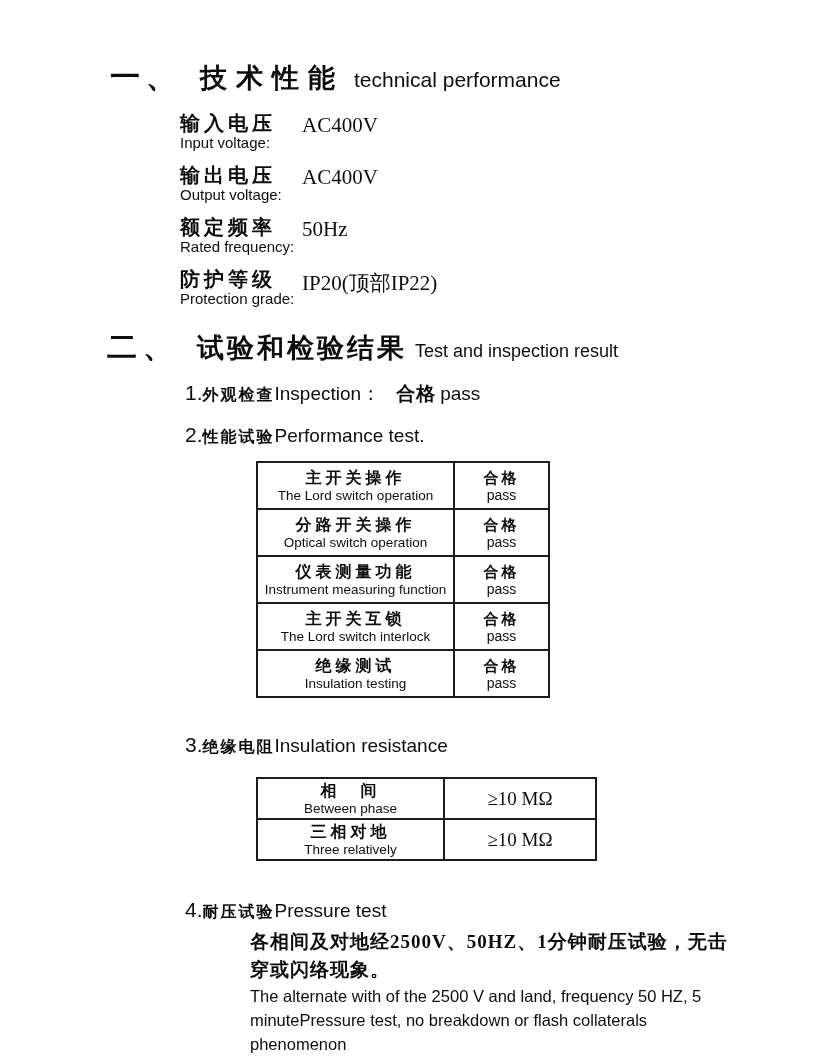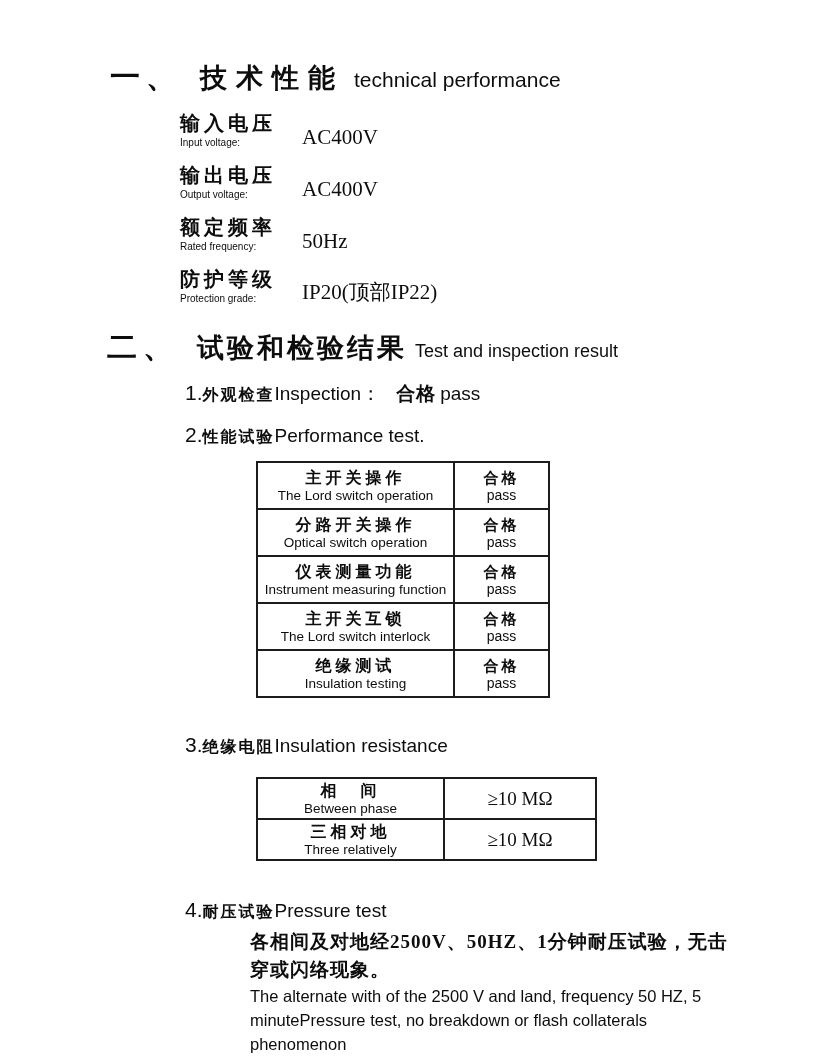--- a/index.html
+++ b/index.html
@@ -22,24 +22,24 @@
   .sec-heading { position: absolute; display: flex; align-items: baseline; white-space: nowrap; }
   .sec-num { font-weight: 700; font-size: 30px; font-family: "Liberation Serif", serif; letter-spacing: 6px; }
   .sec-title-zh { font-weight: 700; font-size: 27px; font-family: "Liberation Serif", serif; margin-left: 18px; }
   .s1 .sec-title-zh { letter-spacing: 9px; }
   .s2 .sec-title-zh { letter-spacing: 3px; }
   .sec-title-en { font-weight: 400; font-size: 21px; margin-left: 10px; letter-spacing: 0; }
   .s2 .sec-title-en { font-size: 18px; margin-left: 8px; }
 
   
   .props { position: absolute; left: 180px; top: 112px; }
-  .prop { display: flex; align-items: flex-end; margin-bottom: 14px; }
+  .prop { display: flex; align-items: flex-start; margin-bottom: 14px; }
   .prop-label { width: 122px; }
   .prop-zh { font-weight: 700; font-size: 20px; letter-spacing: 4px; line-height: 23px; white-space: nowrap; }
-  .prop-en { font-size: 10px; line-height: 15px; white-space: nowrap; }
+  .prop-en { font-size: 15px; line-height: 15px; white-space: nowrap; }
   .prop-value { font-size: 21px; margin-left: 0; padding-top: 1px; white-space: nowrap; }
 
   
   .item { position: absolute; left: 185px; white-space: nowrap; }
   .item-num { font-size: 21px; }
   .item-zh { font-weight: 700; font-size: 16px; letter-spacing: 2px; font-family: "Liberation Serif", serif; }
   .item-en { font-size: 19px; }
   .item-result { margin-left: 16px; }
   .item-result-zh { font-weight: 700; font-size: 19px; letter-spacing: 1px; font-family: "Liberation Serif", serif; }
   .item-result-en { font-size: 19px; margin-left: 4px; }

